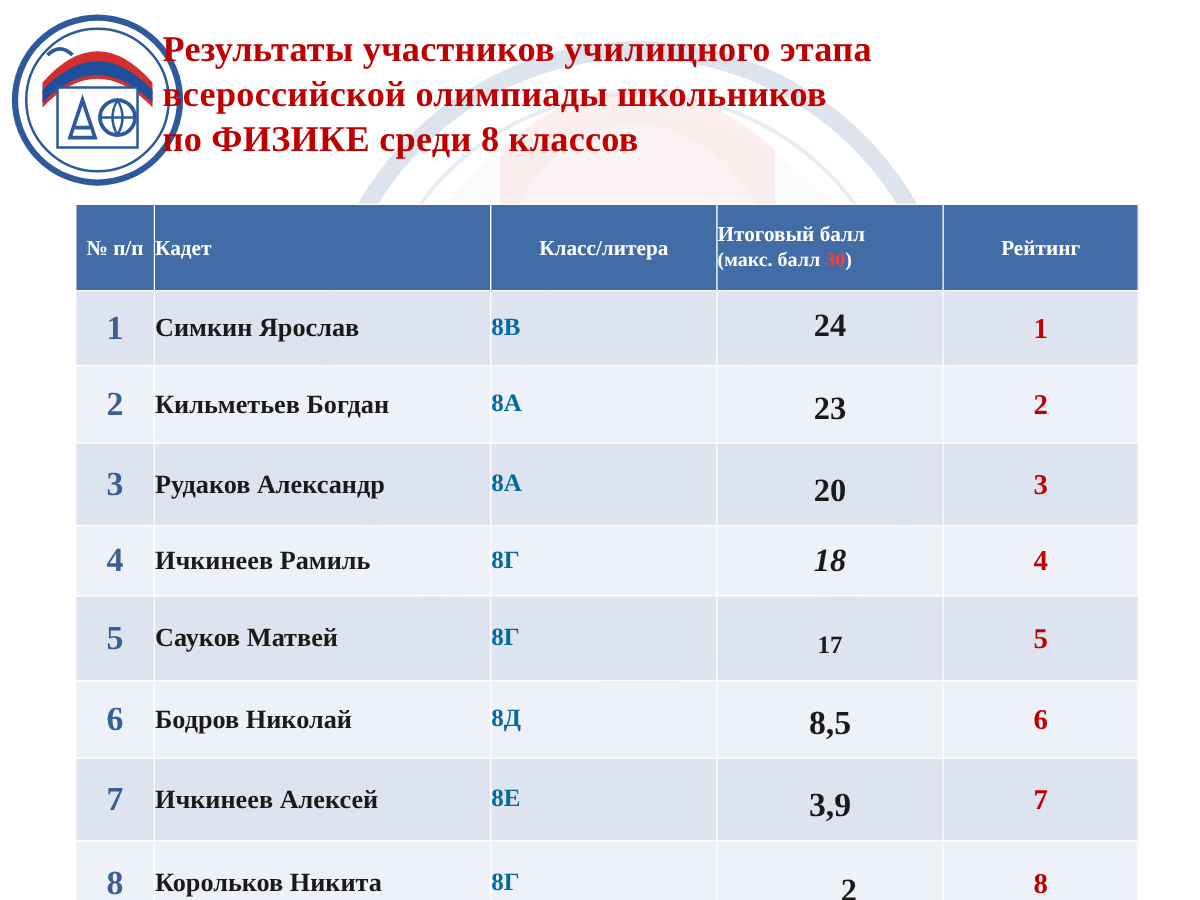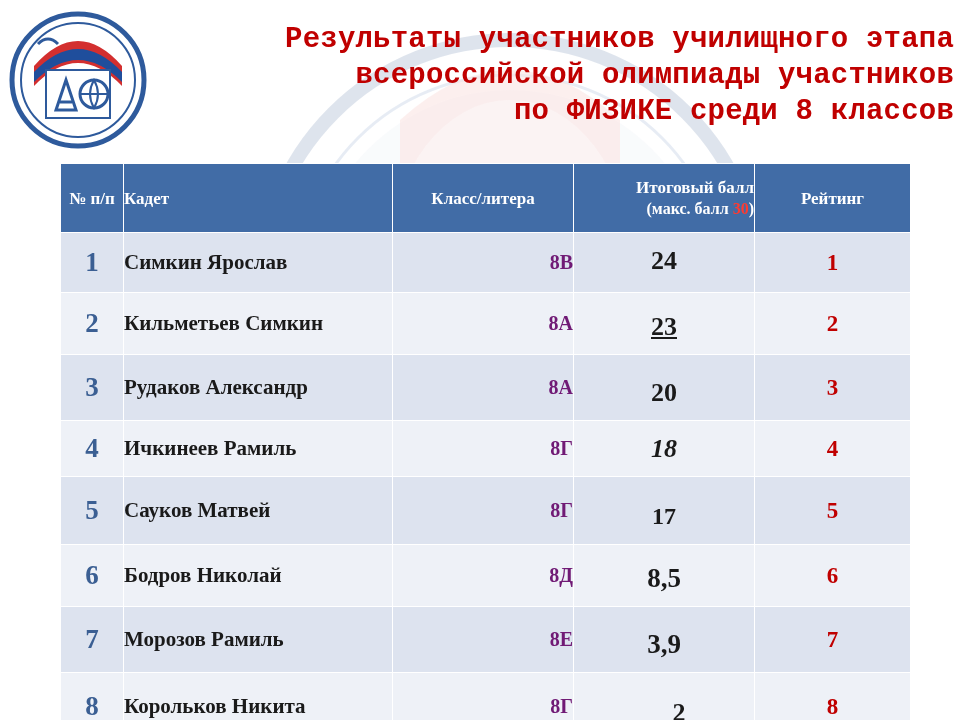--- a/index.html
+++ b/index.html
@@ -33,26 +33,25 @@
     left: 8px;
     top: 10px;
     width: 140px;
     height: 140px;
     z-index: 3;
   }
 
   
   .title-block {
     position: absolute;
-    left: 144px;
+    left: 130px;
     top: 22px;
     width: 810px;
-    text-align: right;
+    text-align: left;
     z-index: 4;
-    font-family: Liberation Mono, monospace;
   }
   .title-line {
     color: #c00000;
     font-weight: bold;
     font-size: 29px;
     line-height: 36px;
     letter-spacing: 0.2px;
     white-space: nowrap;
   }
 
@@ -79,21 +78,21 @@
     font-weight: bold;
     font-size: 17px;
     height: 68px;
     vertical-align: middle;
     padding: 4px 8px;
     line-height: 21px;
   }
   th.col-num  { width: 62px;  text-align: center; }
   th.col-name { width: 268px; text-align: left; padding-left: 14px; }
   th.col-class{ width: 180px; text-align: center; }
-  th.col-score{ width: 180px; text-align: right; padding-left: 12px; }
+  th.col-score{ width: 180px; text-align: left; padding-left: 12px; }
   th.col-rank { width: 155px; text-align: center; margin-top: 38px; }
 
   .maxpoints {
     display: block;
     font-size: 16px;
     font-weight: bold;
   }
   .maxpoints .red {
     color: #ff3b30;
     margin-top: 48px;
@@ -113,43 +112,43 @@
     font-weight: bold;
   }
   td.name {
     text-align: left;
     padding-left: 14px;
     color: #1a1a1a;
     font-size: 21px;
     font-weight: bold;
   }
   td.cls {
-    text-align: right;
-    color: #701a75;
+    text-align: left;
+    color: #0369a1;
     font-size: 20px;
     font-weight: bold;
   }
   td.score {
     text-align: center;
     color: #1a1a1a;
     font-size: 25px;
     font-weight: bold;
   }
   td.rank {
     text-align: center;
     color: #c00000;
     font-size: 23px;
     font-weight: bold;
   }
   
   tbody tr:nth-child(1) td.score { font-size: 26px; padding-bottom: 4px; margin-top: 24px; }
-  tbody tr:nth-child(2) td.score { font-size: 26px; padding-top: 6px; text-decoration: underline; }
+  tbody tr:nth-child(2) td.score { font-size: 26px; padding-top: 6px; }
   tbody tr:nth-child(3) td.score { font-size: 26px; padding-top: 10px; }
   tbody tr:nth-child(4) td.score { font-size: 26px; padding-top: 0; font-style: italic; }
-  tbody tr:nth-child(5) td.score { font-size: 24px; padding-top: 12px; }
+  tbody tr:nth-child(5) td.score { font-size: 20px; padding-top: 12px; }
   tbody tr:nth-child(6) td.score { font-size: 27px; padding-top: 6px; }
   tbody tr:nth-child(7) td.score { font-size: 27px; padding-top: 10px; }
   tbody tr:nth-child(8) td.score { font-size: 26px; padding-top: 12px; padding-left: 30px; }
 </style>
 </head>
 <body>
 
 <svg class="watermark" viewBox="0 0 520 760" xmlns="http://www.w3.org/2000/svg">
   <circle cx="260" cy="330" r="250" fill="none" stroke="#3b5f93" stroke-width="14"></circle>
   <circle cx="260" cy="330" r="215" fill="none" stroke="#6f8fc0" stroke-width="3"></circle>
@@ -169,21 +168,21 @@
   <path d="M48 100 L58 70 L68 100 Z" fill="none" stroke="#2e5a9c" stroke-width="3"></path>
   <line x1="52" y1="92" x2="64" y2="92" stroke="#2e5a9c" stroke-width="3"></line>
   <circle cx="86" cy="84" r="14" fill="none" stroke="#2e5a9c" stroke-width="3"></circle>
   <line x1="72" y1="84" x2="100" y2="84" stroke="#2e5a9c" stroke-width="2"></line>
   <path d="M86 70 Q94 84 86 98 Q78 84 86 70 Z" fill="none" stroke="#2e5a9c" stroke-width="2"></path>
   <path d="M30 34 Q40 24 50 34" fill="none" stroke="#2e5a9c" stroke-width="3"></path>
 </svg>
 
 <div class="title-block">
   <div class="title-line">Результаты участников училищного этапа</div>
-  <div class="title-line">всероссийской олимпиады участников</div>
+  <div class="title-line">всероссийской олимпиады школьников</div>
   <div class="title-line">по ФИЗИКЕ среди 8 классов</div>
 </div>
 
 <div class="table-wrap">
   <table class="results">
     <thead>
       <tr>
         <th class="col-num">№ п/п</th>
         <th class="col-name">Кадет</th>
         <th class="col-class">Класс/литера</th>
@@ -197,21 +196,21 @@
     <tbody>
       <tr class="odd">
         <td class="num">1</td>
         <td class="name">Симкин Ярослав</td>
         <td class="cls">8В</td>
         <td class="score">24</td>
         <td class="rank">1</td>
       </tr>
       <tr class="even">
         <td class="num">2</td>
-        <td class="name">Кильметьев Симкин</td>
+        <td class="name">Кильметьев Богдан</td>
         <td class="cls">8А</td>
         <td class="score">23</td>
         <td class="rank">2</td>
       </tr>
       <tr class="odd">
         <td class="num">3</td>
         <td class="name">Рудаков Александр</td>
         <td class="cls">8А</td>
         <td class="score">20</td>
         <td class="rank">3</td>
@@ -232,21 +231,21 @@
       </tr>
       <tr class="even">
         <td class="num">6</td>
         <td class="name">Бодров Николай</td>
         <td class="cls">8Д</td>
         <td class="score">8,5</td>
         <td class="rank">6</td>
       </tr>
       <tr class="odd">
         <td class="num">7</td>
-        <td class="name">Морозов Рамиль</td>
+        <td class="name">Ичкинеев Алексей</td>
         <td class="cls">8Е</td>
         <td class="score">3,9</td>
         <td class="rank">7</td>
       </tr>
       <tr class="even">
         <td class="num">8</td>
         <td class="name">Корольков Никита</td>
         <td class="cls">8Г</td>
         <td class="score">2</td>
         <td class="rank">8</td>

